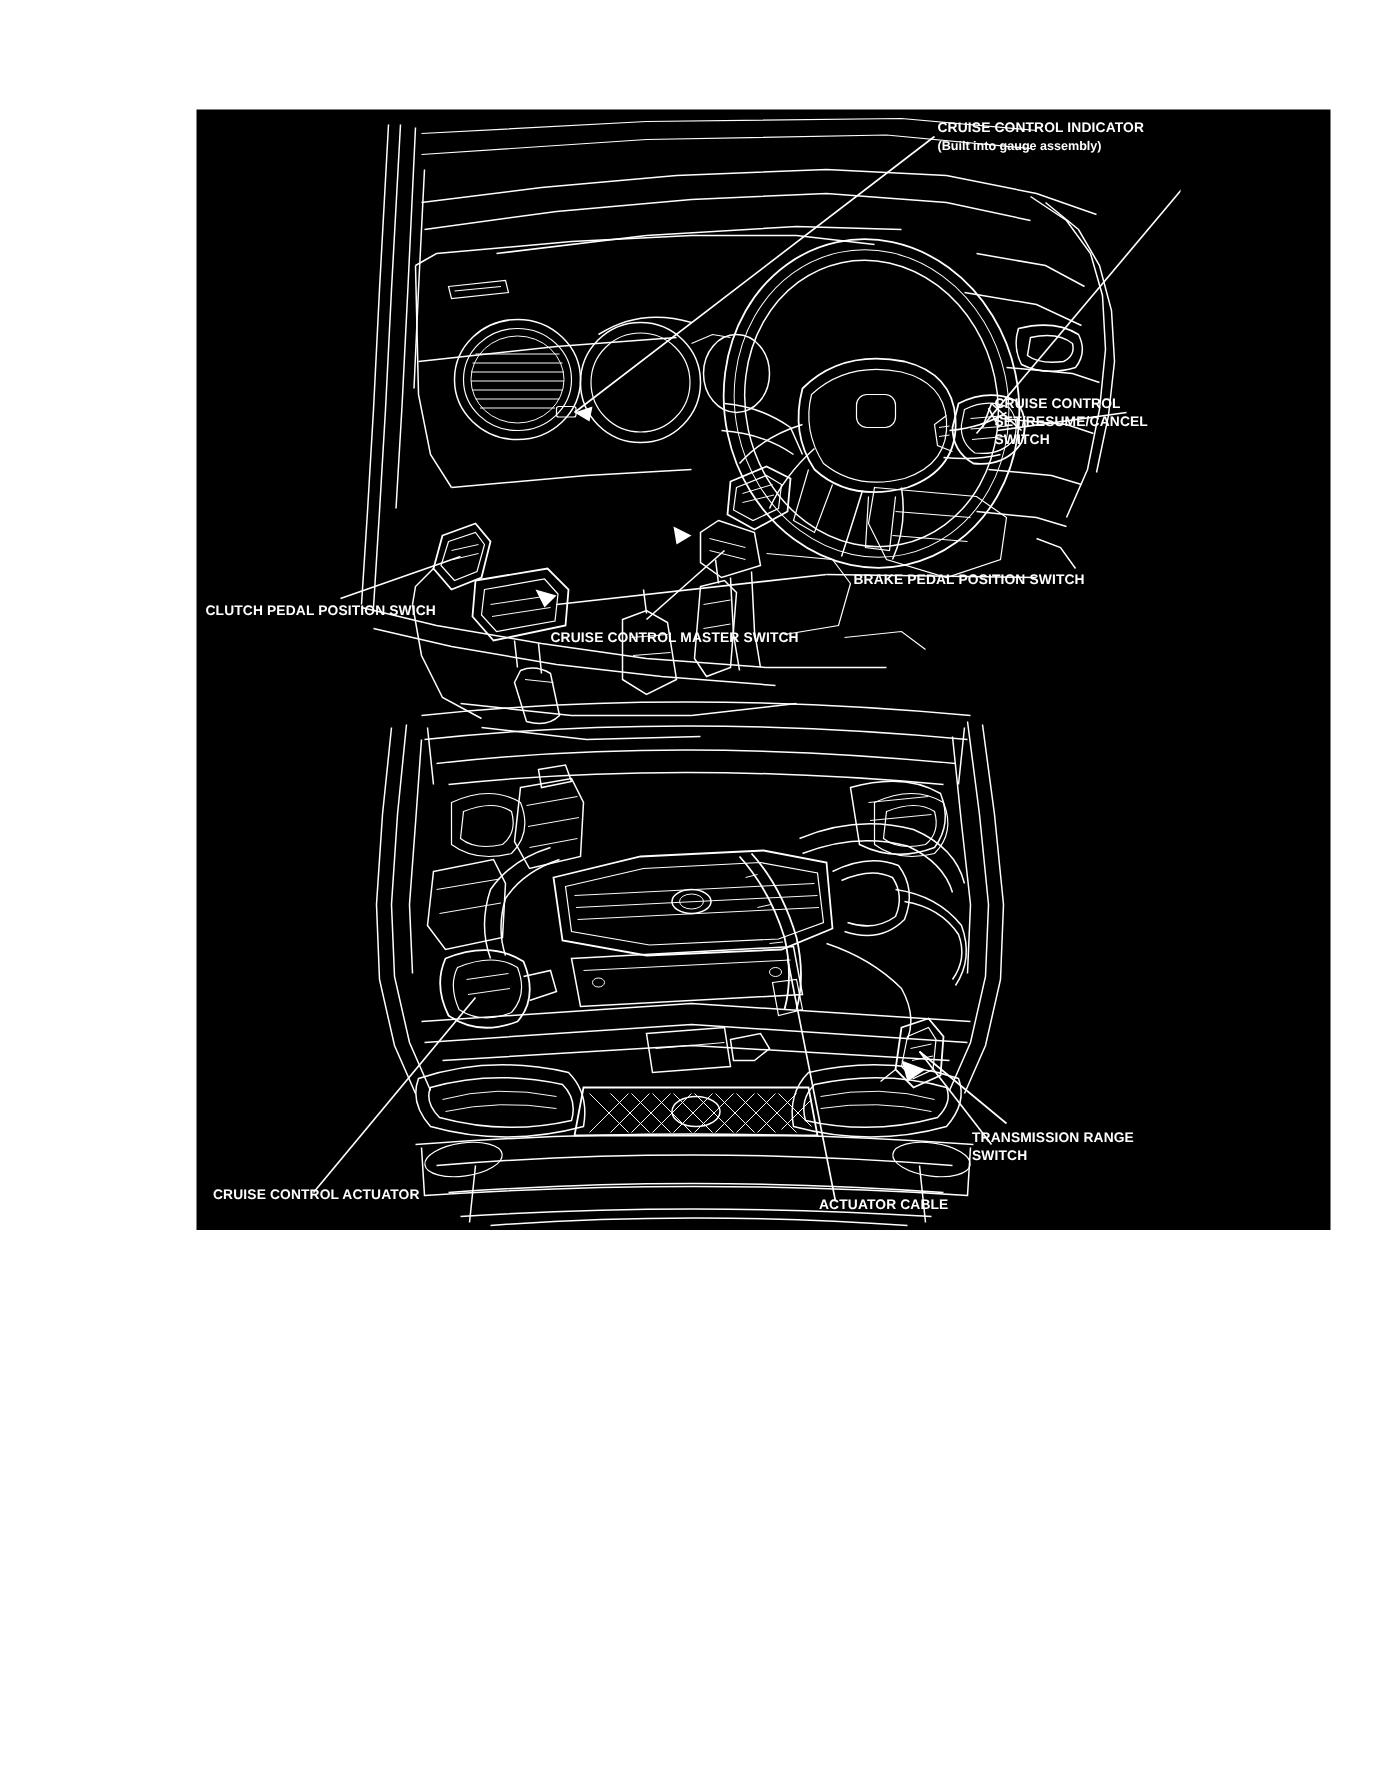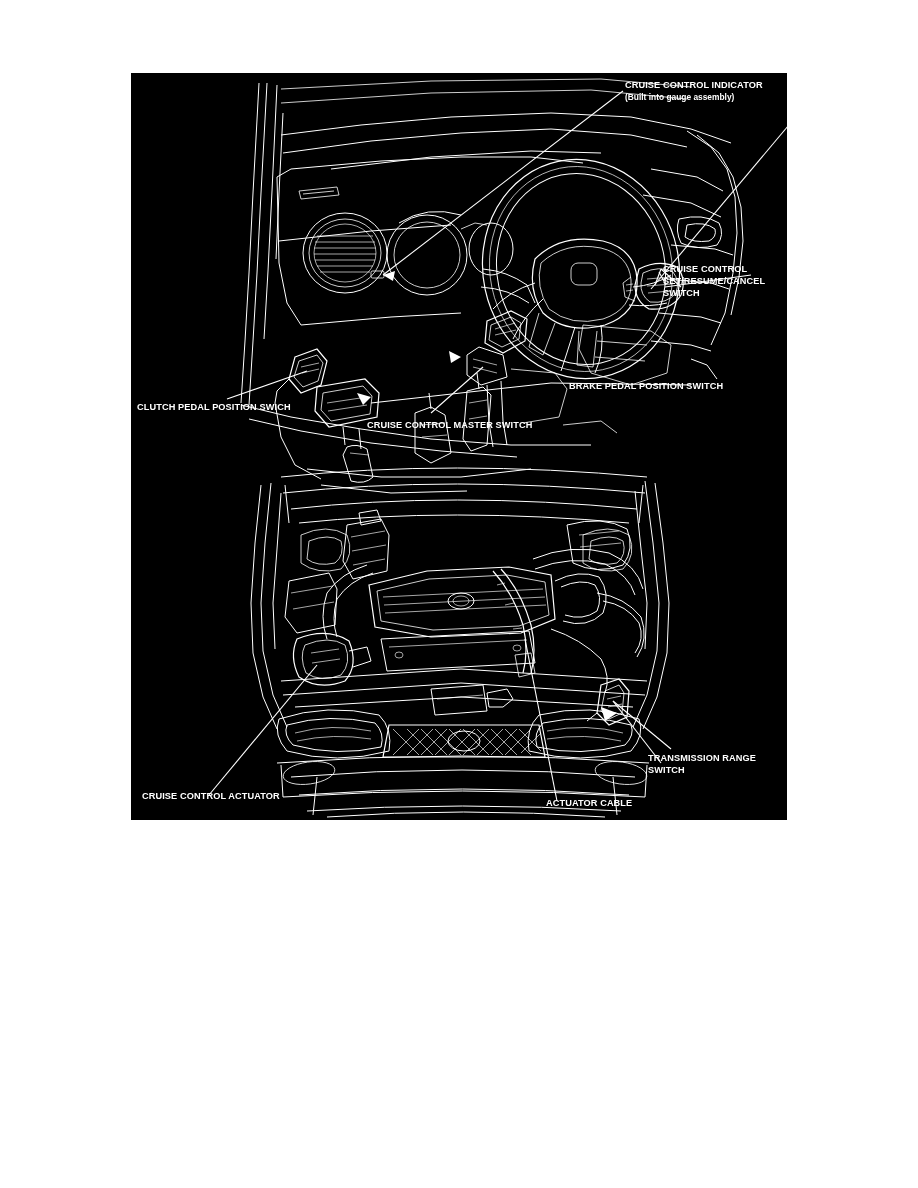--- a/index.html
+++ b/index.html
@@ -11,21 +11,21 @@
     width: 918px;
     height: 1188px;
     position: relative;
     font-family: "Liberation Sans", sans-serif;
     overflow: hidden;
   }
   #figure-panel {
     position: absolute;
     left: 131px;
     top: 73px;
-    width: 656px;
+    width: 756px;
     height: 747px;
     background: #000000;
     overflow: hidden;
   }
   #figure-svg {
     display: block;
     width: 656px;
     height: 747px;
   }
   .art { fill: none; stroke: #ffffff; }

